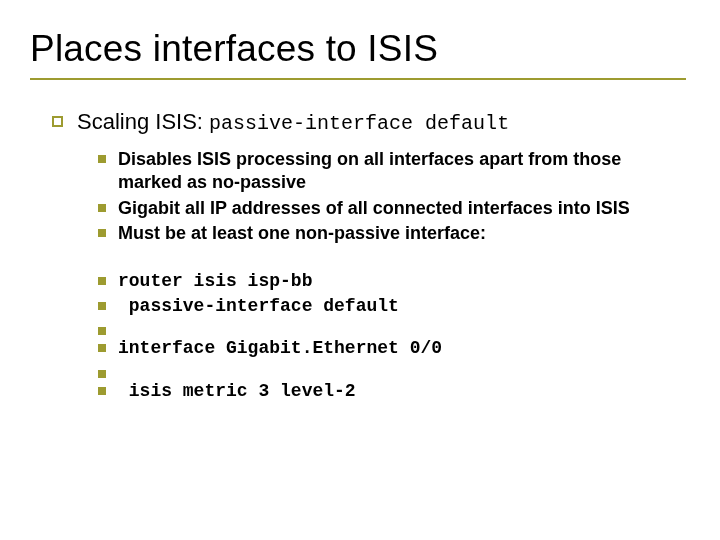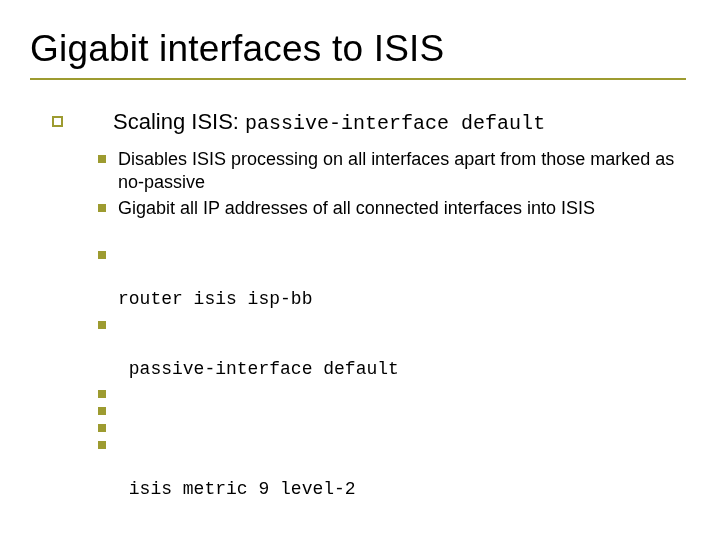--- a/index.html
+++ b/index.html
@@ -29,21 +29,20 @@
   .rule {
     border: none;
     border-top: 2px solid #9d9b30;
     margin: 0 0 28px 0;
   }
   .lvl1 {
     display: flex;
     align-items: flex-start;
     margin-left: 22px;
     margin-bottom: 12px;
-    gap: 36px;
   }
   .lvl1 .sq {
     width: 11px;
     height: 11px;
     border: 2px solid #9d9b30;
     box-sizing: border-box;
     margin-top: 8px;
     margin-right: 14px;
     flex-shrink: 0;
   }
@@ -68,76 +67,81 @@
     width: 8px;
     height: 8px;
     background: #9d9b30;
     margin-top: 7px;
     margin-right: 12px;
     flex-shrink: 0;
   }
   .lvl2 .txt {
     font-size: 18px;
     line-height: 1.3;
+    font-weight: bold;
   }
   .gap {
     height: 22px;
   }
   .mono2 {
     font-family: "Courier New", Courier, monospace;
     font-size: 18px;
     white-space: pre;
-    margin-top: 44px;
   }
 </style>
 </head>
 <body>
 
 <div class="slide">
 
-  <h1 class="title">Gigabit interfaces to ISIS</h1>
+  <h1 class="title">Places interfaces to ISIS</h1>
   <hr class="rule">
 
   <div class="lvl1">
     <div class="sq"></div>
     <div class="txt">
       <span>Scaling ISIS: </span><span class="mono">passive-interface default</span>
     </div>
   </div>
 
   <div class="lvl2-wrap">
 
     <div class="lvl2">
       <div class="bsq"></div>
       <div class="txt">Disables ISIS processing on all interfaces apart from those marked as no-passive</div>
     </div>
     <div class="lvl2">
       <div class="bsq"></div>
       <div class="txt">Gigabit all IP addresses of all connected interfaces into ISIS</div>
     </div>
+    <div class="lvl2">
+      <div class="bsq"></div>
+      <div class="txt">Must be at least one non-passive interface:</div>
+    </div>
 
     <div class="gap"></div>
 
     <div class="lvl2">
       <div class="bsq"></div>
       <div class="txt mono2">router isis isp-bb</div>
     </div>
     <div class="lvl2">
       <div class="bsq"></div>
       <div class="txt mono2"> passive-interface default</div>
     </div>
     <div class="lvl2">
       <div class="bsq"></div>
     </div>
     <div class="lvl2">
       <div class="bsq"></div>
+      <div class="txt mono2">interface Gigabit.Ethernet 0/0</div>
     </div>
     <div class="lvl2">
       <div class="bsq"></div>
     </div>
     <div class="lvl2">
       <div class="bsq"></div>
-      <div class="txt mono2"> isis metric 9 level-2</div>
+      <div class="txt mono2"> isis metric 3 level-2</div>
     </div>
 
   </div>
 
 </div>
 
 </body></html>

